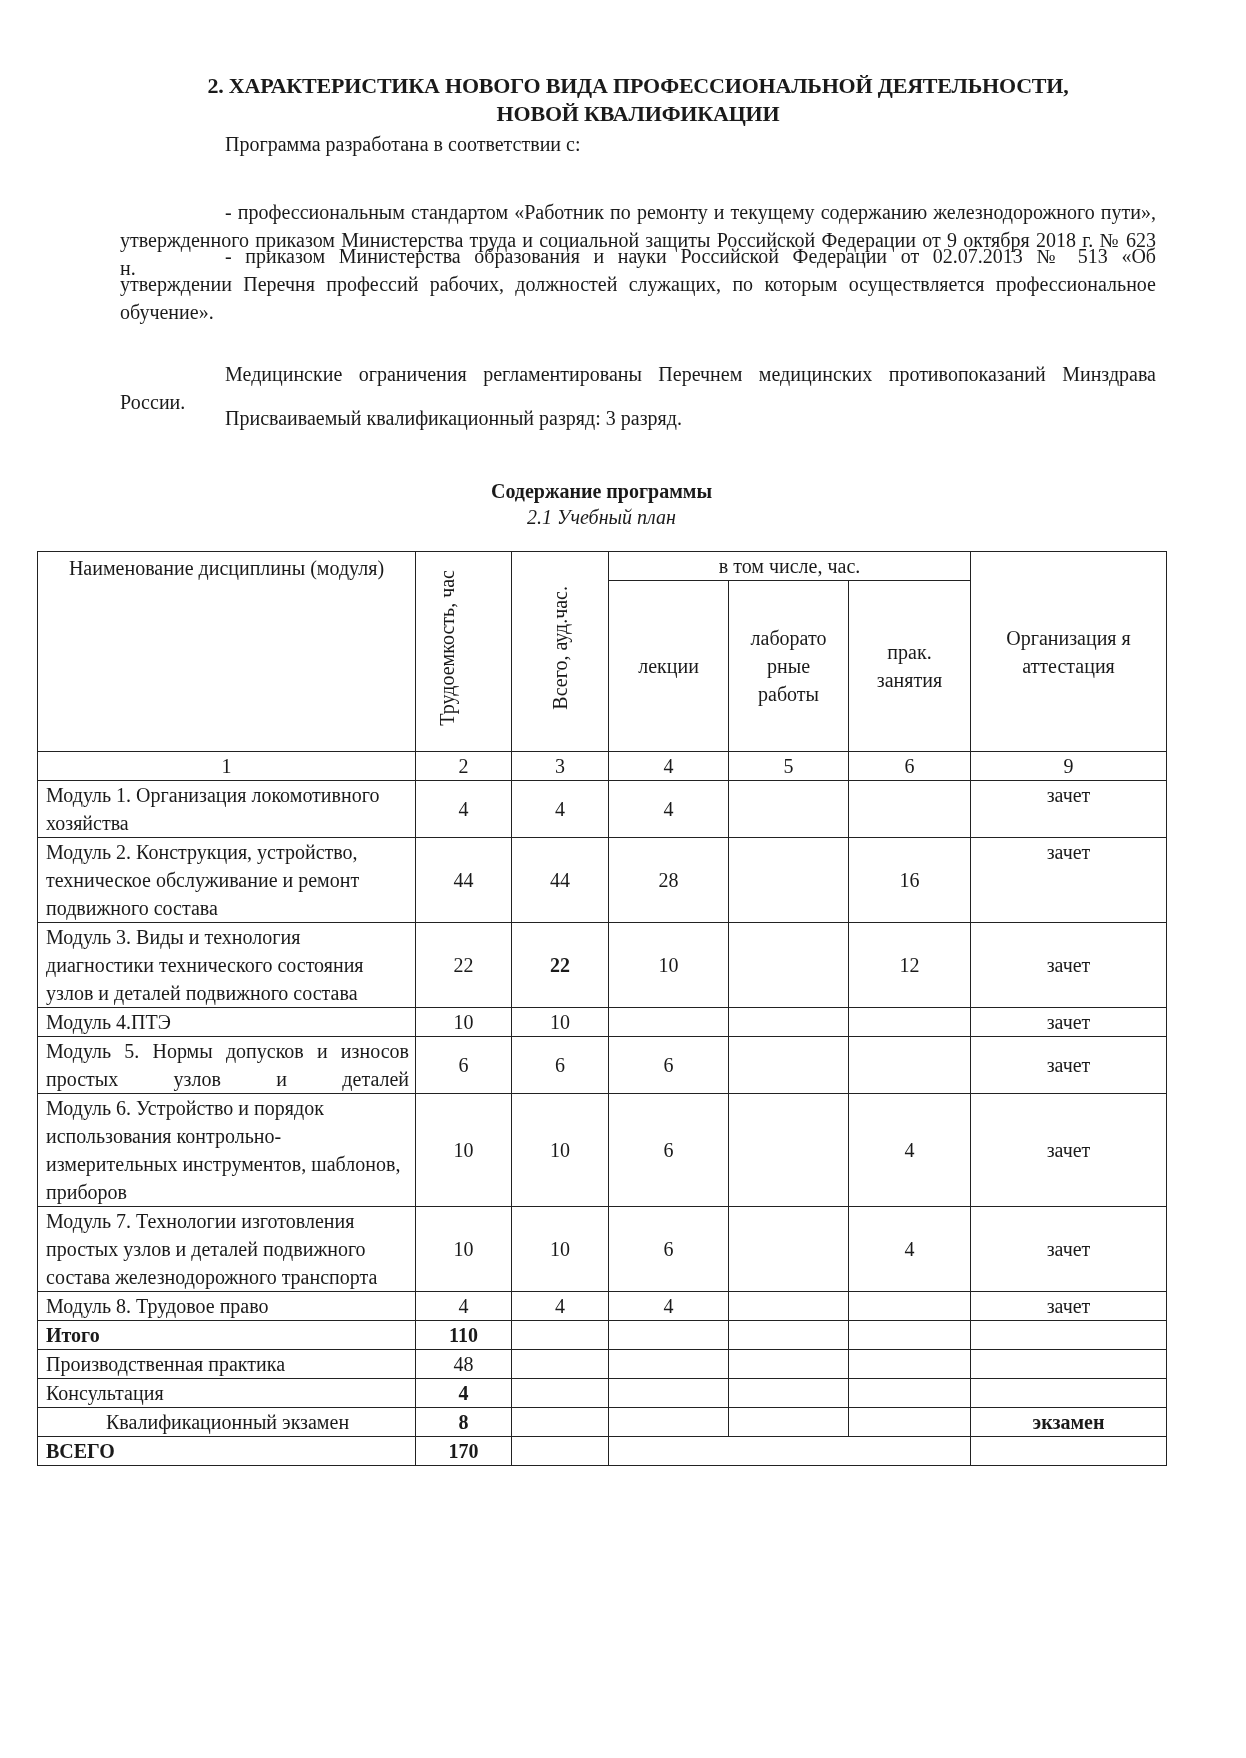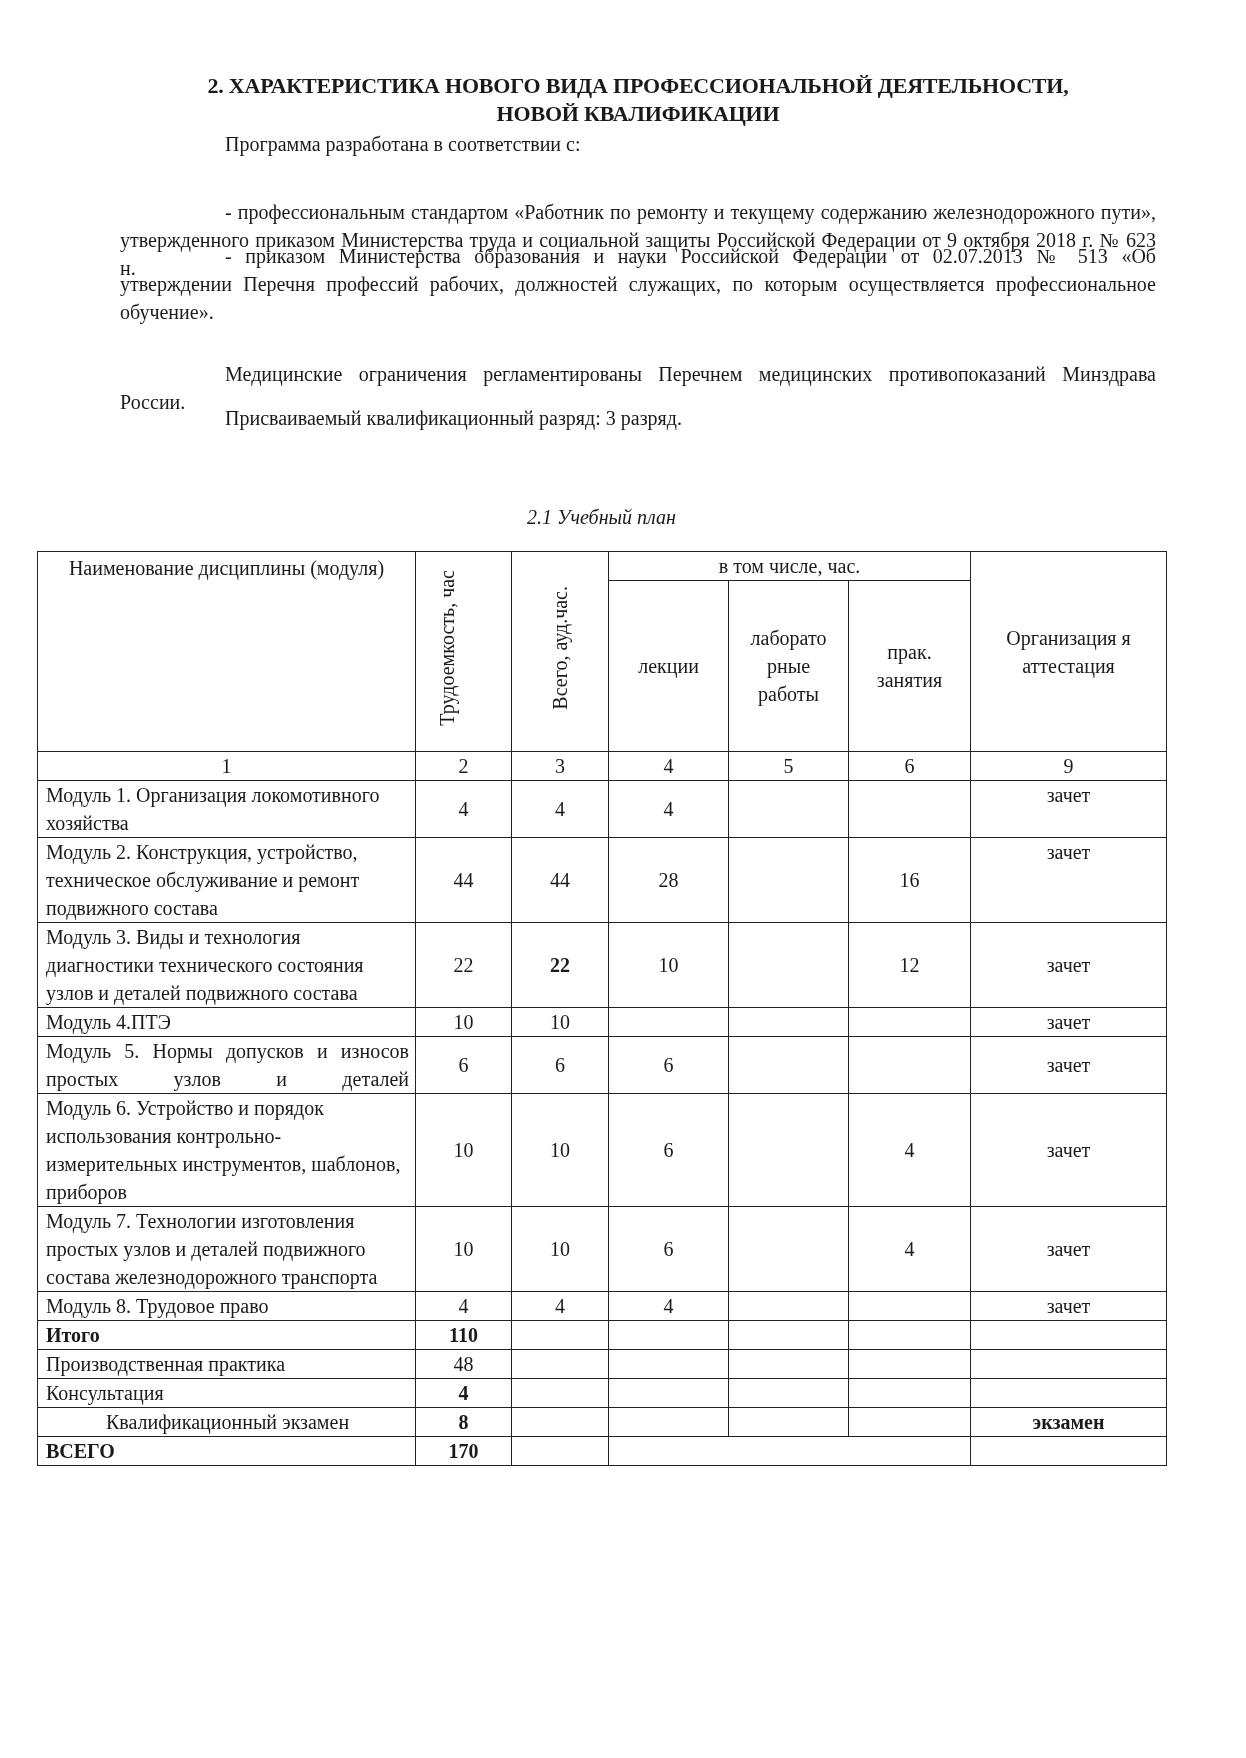--- a/index.html
+++ b/index.html
@@ -68,20 +68,21 @@
   </div>
 
   <div class="para" style="top:360px;">
     <span class="indent"></span><span>Медицинские ограничения регламентированы Перечнем медицинских противопоказаний Минздрава России.</span>
   </div>
 
   <div class="para" style="top:404px;">
     <span class="indent"></span><span>Присваиваемый квалификационный разряд: 3 разряд.</span>
   </div>
 
+  <div class="center-title bold" style="top:479px;">Содержание программы</div>
   <div class="center-title" style="top:505px;font-style:italic;">2.1 Учебный план</div>
 
   <table class="plan">
     <colgroup>
       <col style="width:378px">
       <col style="width:96px">
       <col style="width:97px">
       <col style="width:120px">
       <col style="width:120px">
       <col style="width:122px">

